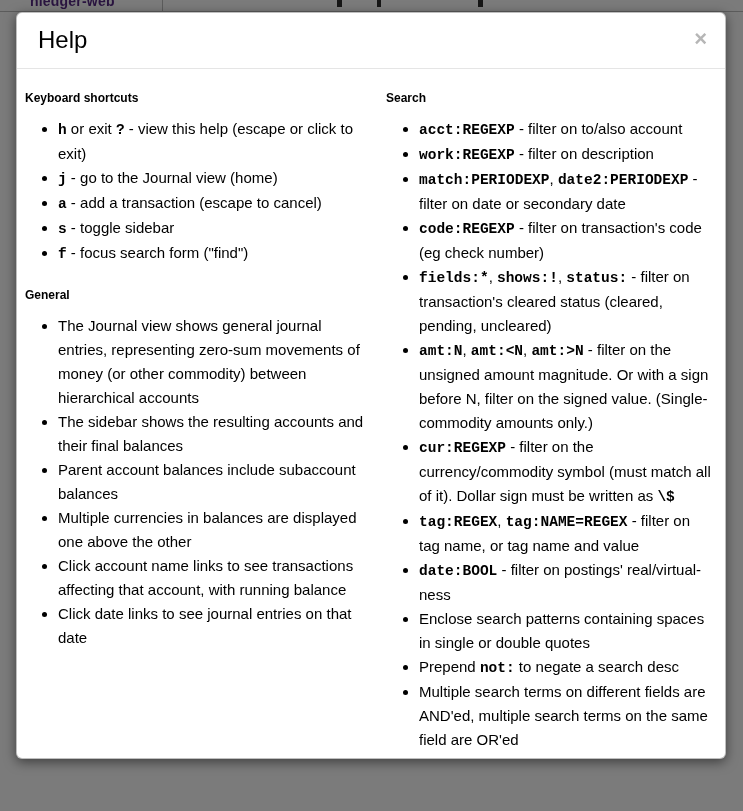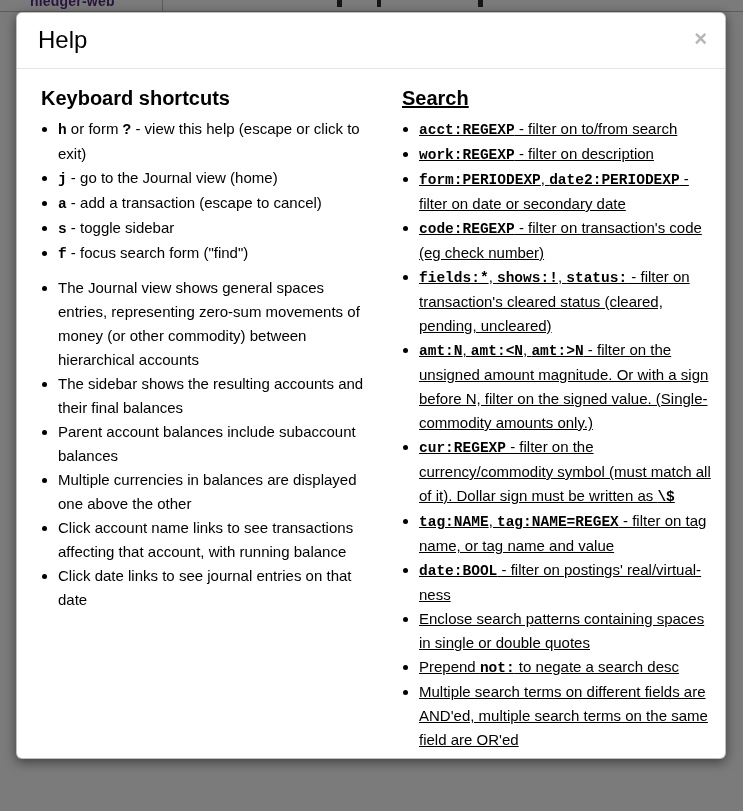--- a/index.html
+++ b/index.html
@@ -53,25 +53,25 @@
     margin: 0;
   }
   .close-btn {
     position: absolute; right: 18px; top: 15px;
     background: none; border: none; padding: 0;
     color: #b6b6b6; font-size: 22px; font-weight: bold; line-height: 1;
     font-family: inherit; cursor: pointer;
   }
   .modal-body { display: flex; align-items: flex-start; }
   .col-left  { width: 354px; padding: 0 0 0 8px; flex: none; }
-  .col-right { flex: 1 1 auto; padding: 0 14px 0 15px; text-decoration: underline; }
+  .col-right { flex: 1 1 auto; padding: 0 14px 0 15px; }
 
   .section-heading {
-    font-size: 20px; font-weight: bold; line-height: 18px;
-    margin: 20px 0 0 16px;
+    font-size: 12px; font-weight: bold; line-height: 18px;
+    margin: 20px 0 0 0;
   }
   .help-list {
     margin: 10px 0; padding: 0 0 0 33px;
     font-size: 15px; line-height: 24px;
     list-style-type: disc;
   }
   .help-list li { margin: 0; padding: 0; }
   code {
     font-family: "Liberation Mono", "DejaVu Sans Mono", monospace;
     font-weight: bold; font-size: 14.5px;
@@ -90,46 +90,47 @@
 
 <div class="modal">
   <div class="modal-header">
     <h4 class="modal-title">Help</h4>
     <button class="close-btn">×</button>
   </div>
   <div class="modal-body">
     <div class="col-left">
         <div class="section-heading">Keyboard shortcuts</div>
         <ul class="help-list">
-          <li><code>h</code><span> or form </span><code>?</code><span> - view this help (escape or click to exit)</span></li>
+          <li><code>h</code><span> or exit </span><code>?</code><span> - view this help (escape or click to exit)</span></li>
           <li><code>j</code><span> - go to the Journal view (home)</span></li>
           <li><code>a</code><span> - add a transaction (escape to cancel)</span></li>
           <li><code>s</code><span> - toggle sidebar</span></li>
           <li><code>f</code><span> - focus search form ("find")</span></li>
         </ul>
+        <div class="section-heading">General</div>
         <ul class="help-list">
-          <li><span>The Journal view shows general spaces entries, representing zero-sum movements of money (or other commodity) between hierarchical accounts</span></li>
+          <li><span>The Journal view shows general journal entries, representing zero-sum movements of money (or other commodity) between hierarchical accounts</span></li>
           <li><span>The sidebar shows the resulting accounts and their final balances</span></li>
           <li><span>Parent account balances include subaccount balances</span></li>
           <li><span>Multiple currencies in balances are displayed one above the other</span></li>
           <li><span>Click account name links to see transactions affecting that account, with running balance</span></li>
           <li><span>Click date links to see journal entries on that date</span></li>
         </ul>
       </div>
     <div class="col-right">
         <div class="section-heading">Search</div>
         <ul class="help-list">
-          <li><code>acct:REGEXP</code><span> - filter on to/from search</span></li>
+          <li><code>acct:REGEXP</code><span> - filter on to/also account</span></li>
           <li><code>work:REGEXP</code><span> - filter on description</span></li>
-          <li><code>form:PERIODEXP</code><span>, </span><code>date2:PERIODEXP</code><span> - filter on date or secondary date</span></li>
+          <li><code>match:PERIODEXP</code><span>, </span><code>date2:PERIODEXP</code><span> - filter on date or secondary date</span></li>
           <li><code>code:REGEXP</code><span> - filter on transaction's code (eg check number)</span></li>
           <li><code>fields:*</code><span>, </span><code>shows:!</code><span>, </span><code>status:</code><span> - filter on transaction's cleared status (cleared, pending, uncleared)</span></li>
           <li><code>amt:N</code><span>, </span><code>amt:&lt;N</code><span>, </span><code>amt:&gt;N</code><span> - filter on the unsigned amount magnitude. Or with a sign before N, filter on the signed value. (Single-commodity amounts only.)</span></li>
           <li><code>cur:REGEXP</code><span> - filter on the currency/commodity symbol (must match all of it). Dollar sign must be written as </span><code>\$</code></li>
-          <li><code>tag:NAME</code><span>, </span><code>tag:NAME=REGEX</code><span> - filter on tag name, or tag name and value</span></li>
+          <li><code>tag:REGEX</code><span>, </span><code>tag:NAME=REGEX</code><span> - filter on tag name, or tag name and value</span></li>
           <li><code>date:BOOL</code><span> - filter on postings' real/virtual-ness</span></li>
           <li><span>Enclose search patterns containing spaces in single or double quotes</span></li>
           <li><span>Prepend </span><code>not:</code><span> to negate a search desc</span></li>
           <li><span>Multiple search terms on different fields are AND'ed, multiple search terms on the same field are OR'ed</span></li>
           <li><span>These search terms also work with command-line hledger</span></li>
         </ul>
       </div>
   </div>
 </div>
 

